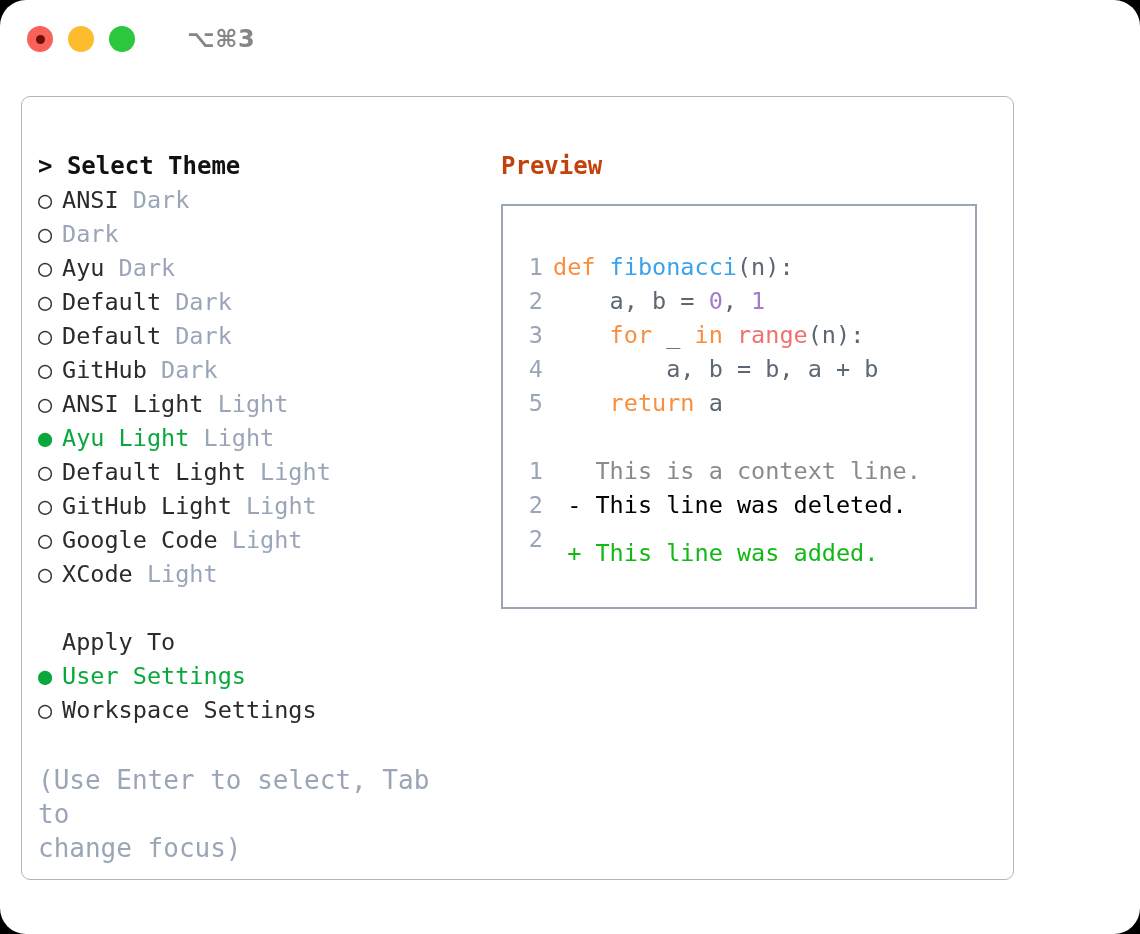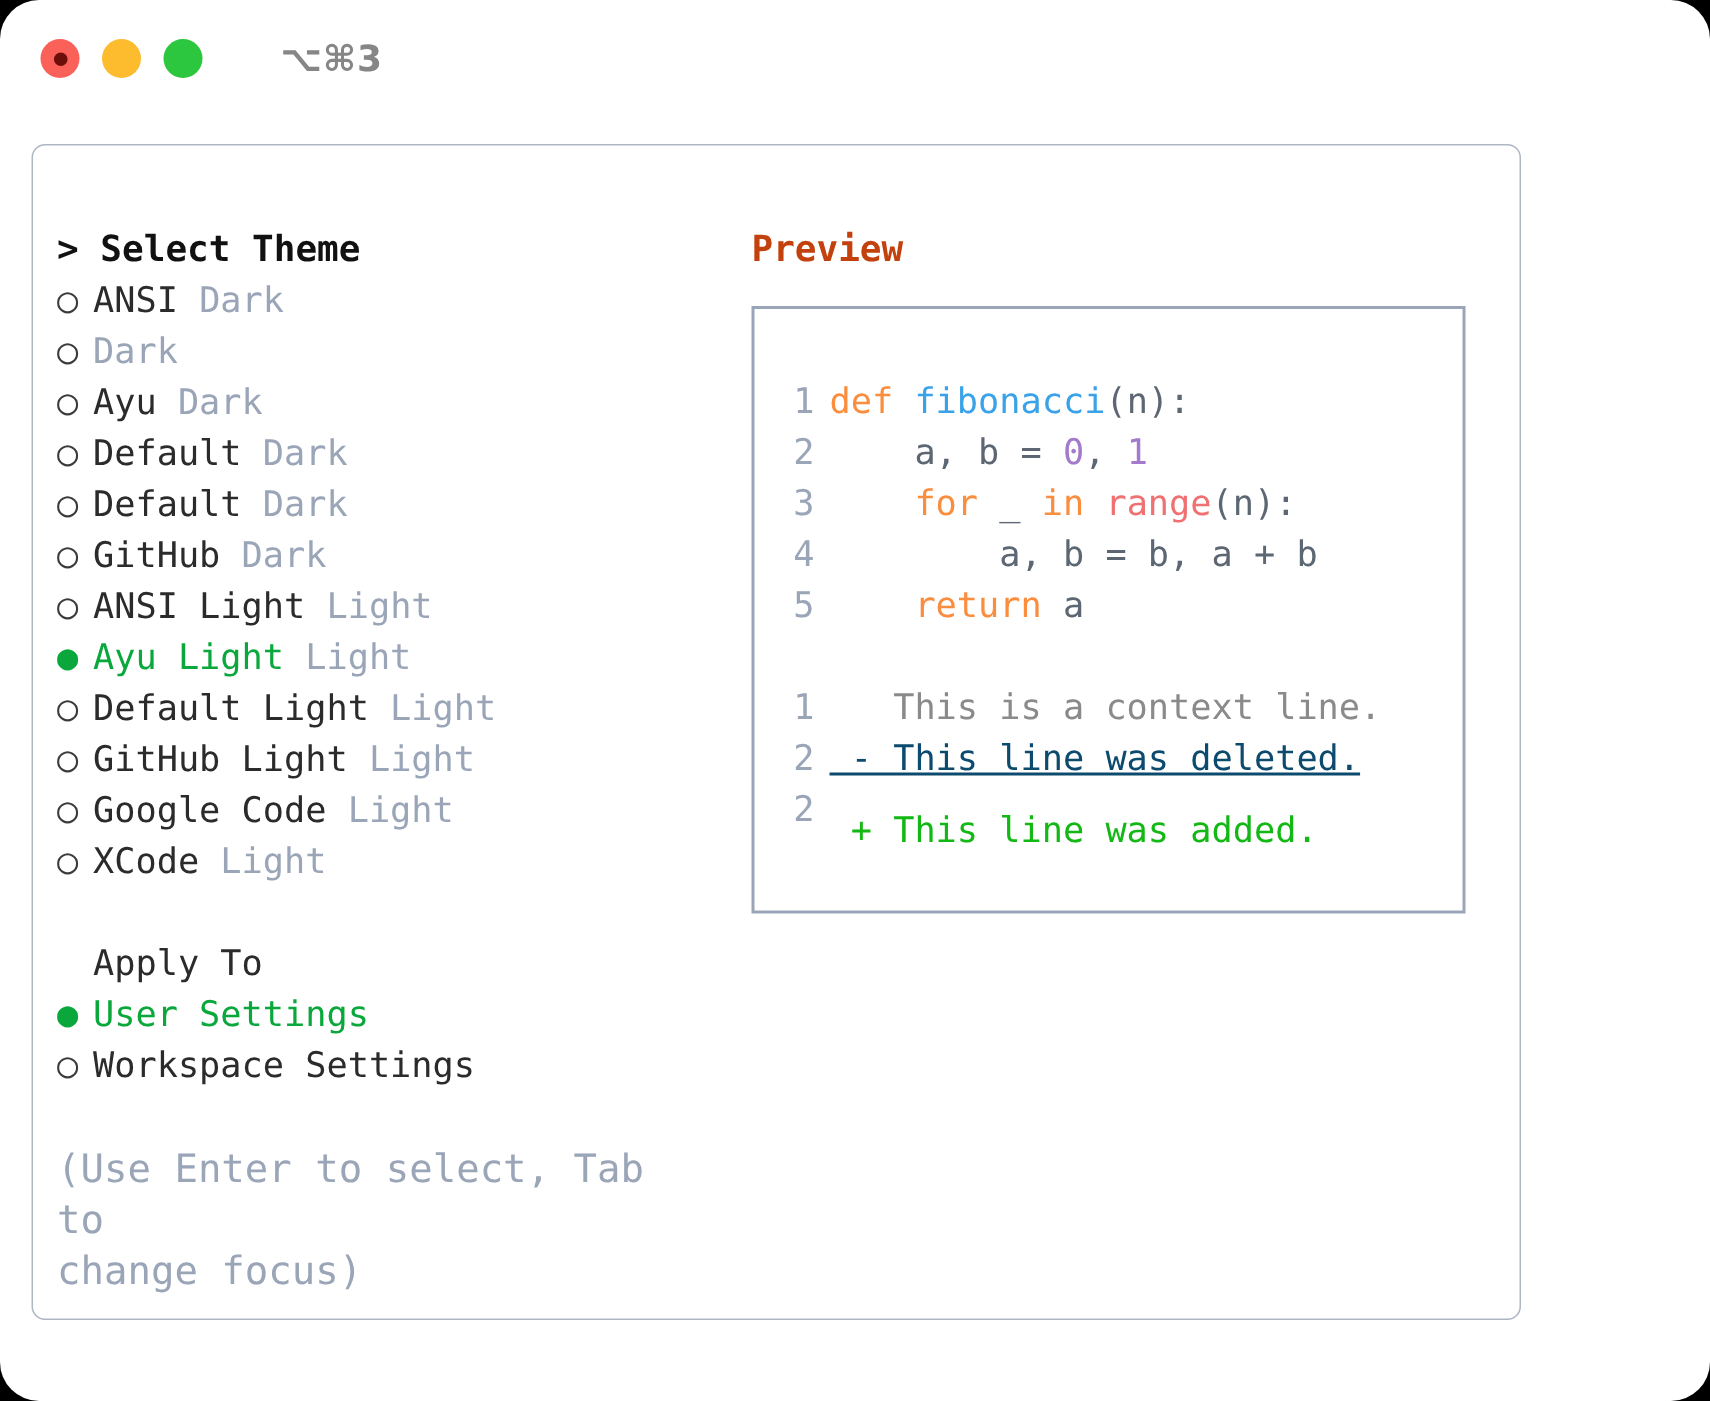--- a/index.html
+++ b/index.html
@@ -169,21 +169,21 @@
   .code-blank { height: 34px; }
 
   .tok-kw    { color: #fa8d3e; }
   .tok-fn    { color: #3aa2e8; }
   .tok-num   { color: #a37acc; }
   .tok-call  { color: #f07171; text-align: right; }
   .tok-plain { color: #5c6773; }
   .tok-punc  { color: #5c6773; }
 
   .diff-ctx { color: #8a8a8a; }
-  .diff-del { color: #0c4a6e; text-decoration: underline; }
+  .diff-del { color: #000000; }
   .diff-add { color: #14b814; margin-top: 27px; }
 </style>
 </head>
 <body>
 
 <div class="window">
 
   <div class="titlebar">
     <div class="dot dot-red">
       <div class="dot-inner"></div>

